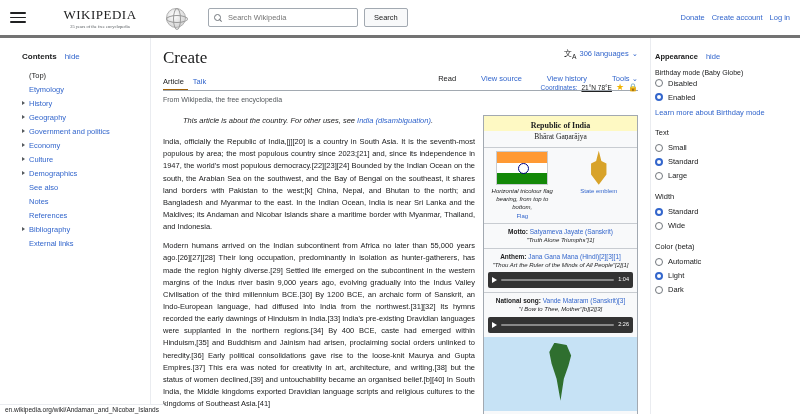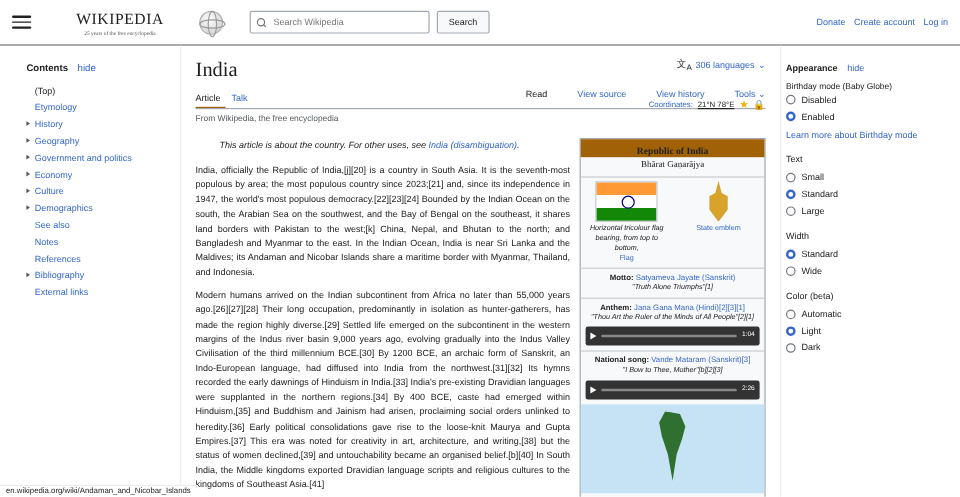--- a/index.html
+++ b/index.html
@@ -10,21 +10,21 @@
     font-size: 8px;
     color: #202122;
     background: #fff;
     overflow: hidden;
     position: relative;
   }
 
   
   .header {
     height: 38px;
-    border-bottom: 1px solid #737373;
+    border-bottom: 3px solid #737373;
     display: flex;
     align-items: center;
     padding: 0 10px;
     background: #fff;
   }
   .hamburger {
     width: 16px; height: 16px;
     display: flex; flex-direction: column; justify-content: center; gap: 3px;
     cursor: pointer;
     margin-right: 14px;
@@ -138,21 +138,21 @@
   .hatnote { font-style:italic; font-size:7.5px; margin-bottom:9px; padding-left:20px; }
   a { color:#3366cc; text-decoration:none; cursor:pointer; }
 
   
   .infobox {
     float:right; width: 155px;
     border:1px solid #a2a9b1; background:#f8f9fa;
     margin: 0 0 6px 8px; font-size:6.5px; line-height:1.4;
     text-align:center;
   }
-  .ib-title { background:#a16207; font-weight:bold; font-size:8px; padding:4px 3px 0; font-family:"Liberation Serif", serif;}
+  .ib-title { background:#fef9c3; font-weight:bold; font-size:8px; padding:4px 3px 0; font-family:"Liberation Serif", serif;}
   .ib-sub { font-size:7.5px; padding:1px 3px 4px; font-family:"Liberation Serif", serif;}
   .ib-flagrow { display:flex; border-top:1px solid #c8ccd1; }
   .ib-flagcell { flex:1; padding:3px; }
   .flag-img {
     width: 52px; height: 34px; margin: 0 auto 2px;
     background: linear-gradient(to bottom, #ff9933 0 33.3%, #ffffff 33.3% 66.6%, #138808 66.6% 100%);
     border:1px solid #c8ccd1; position:relative;
   }
   .flag-img:after{
     content:""; position:absolute; left:50%; top:50%;
@@ -302,21 +302,21 @@
       <span>Bibliography</span>
     </div>
     <div class="toc-item">
       <span class="chev hidden"></span>
       <span>External links</span>
     </div>
   </div>
 
   <div class="content">
 
-    <h1 class="title">India</h1>
+    <h1 class="title">Create</h1>
 
     <div class="lang-btn">
       <span class="lang-icon">文<sub>A</sub></span>
       <span>306 languages</span>
       <span>⌄</span>
     </div>
 
     <div class="tabs-row">
       <div class="tab active">Article</div>
       <div class="tab">Talk</div>

